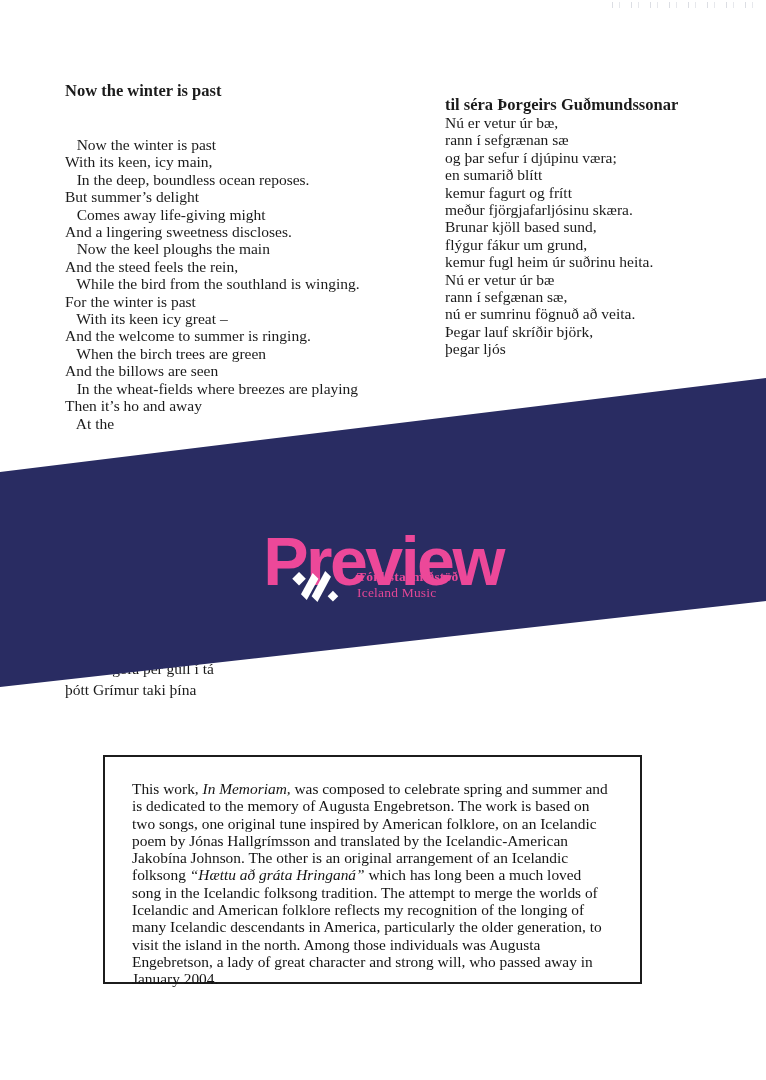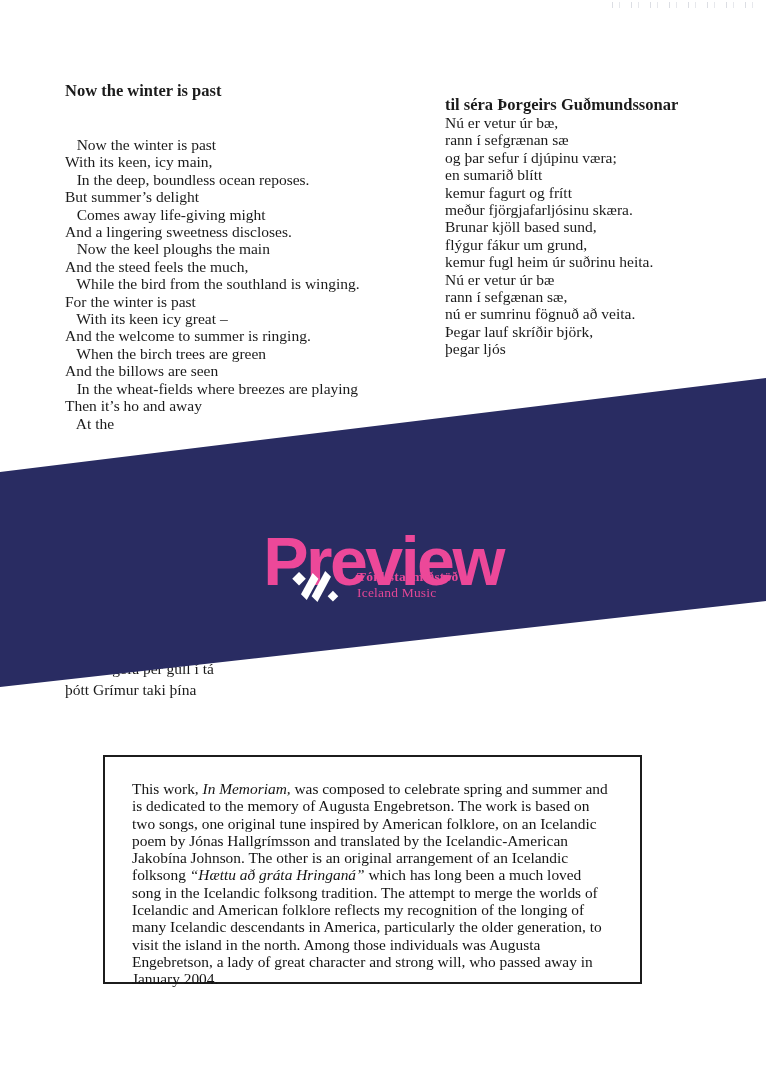--- a/index.html
+++ b/index.html
@@ -73,21 +73,21 @@
   <div class="stanza stanza-first">
       <div class="line">   Now the winter is past</div>
       <div class="line">With its keen, icy main,</div>
       <div class="line">   In the deep, boundless ocean reposes.</div>
       <div class="line">But summer’s delight</div>
       <div class="line">   Comes away life-giving might</div>
       <div class="line">And a lingering sweetness discloses.</div>
     </div>
   <div class="stanza">
       <div class="line">   Now the keel ploughs the main</div>
-      <div class="line">And the steed feels the much,</div>
+      <div class="line">And the steed feels the rein,</div>
       <div class="line">   While the bird from the southland is winging.</div>
       <div class="line">For the winter is past</div>
       <div class="line">   With its keen icy great –</div>
       <div class="line">And the welcome to summer is ringing.</div>
     </div>
   <div class="stanza">
       <div class="line">   When the birch trees are green</div>
       <div class="line">And the billows are seen</div>
       <div class="line">   In the wheat-fields where breezes are playing</div>
       <div class="line">Then it’s ho and away</div>

